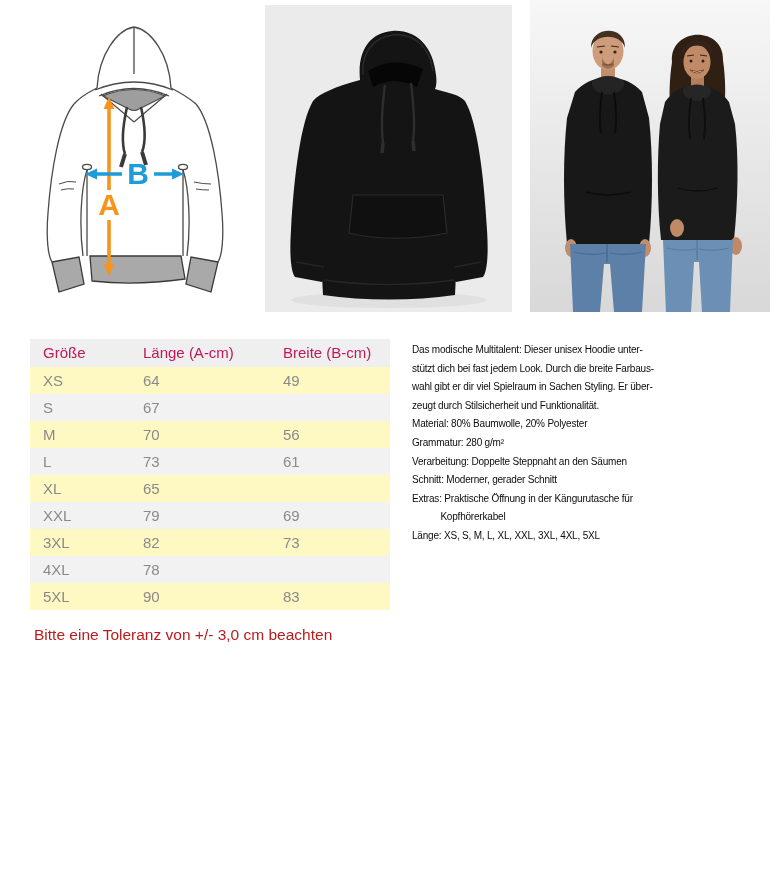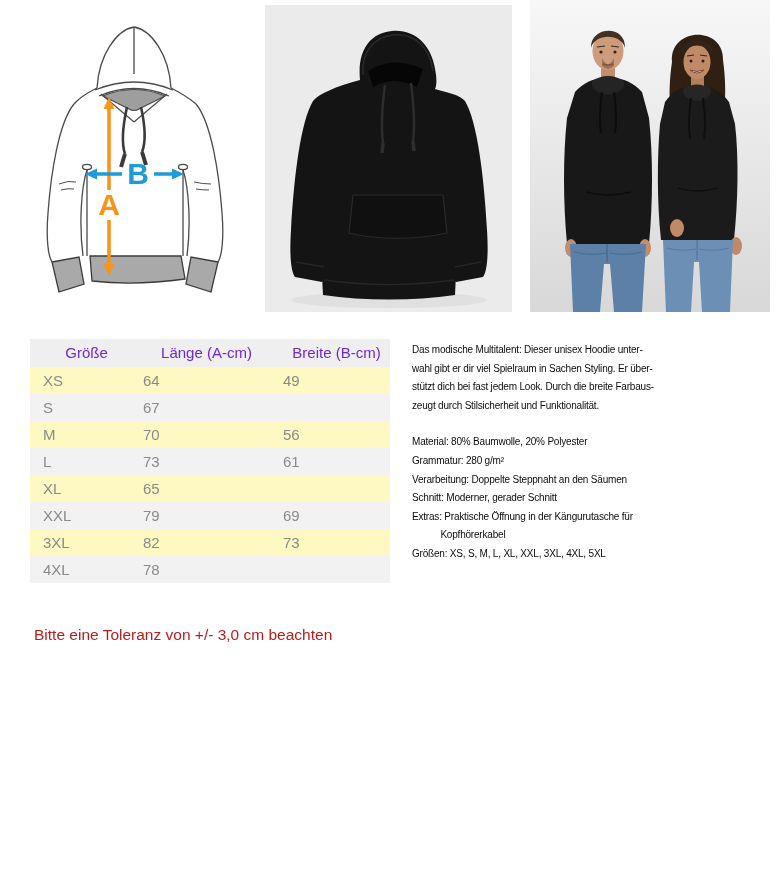--- a/index.html
+++ b/index.html
@@ -8,35 +8,35 @@
 
   
   .diagram-box{position:absolute;left:35px;top:10px;width:200px;height:288px;}
   .product-box{position:absolute;left:265px;top:5px;width:247px;height:307px;background:#ebebeb;}
   .models-box{position:absolute;left:530px;top:0;width:240px;height:312px;}
   .imgsvg{display:block;width:100%;height:100%;}
 
   
   .size-table{position:absolute;left:30px;top:339px;width:360px;font-size:15px;color:#8a8a8a;}
   .trow{display:flex;height:27px;line-height:27px;}
-  .trow.head{height:28px;line-height:28px;background:#efefef;color:#6d28d9;text-align:center;}
+  .trow.head{height:28px;line-height:28px;background:#efefef;color:#be185d;}
   .trow.odd{background:#fef9c3;}
   .trow.even{background:#f2f2f2;}
   .tc1{width:100px;padding-left:13px;box-sizing:border-box;}
   .tc2{width:140px;padding-left:13px;box-sizing:border-box;}
   .tc3{width:120px;padding-left:13px;box-sizing:border-box;}
 
   
   .tolerance{position:absolute;left:34px;top:626px;font-size:15.5px;color:#b91c1c;}
 
   
   .description{position:absolute;left:412px;top:341px;width:362px;color:#0c0c0c;
                font-size:10px;line-height:18.6px;letter-spacing:-0.2px;}
   .desc-line{white-space:pre-wrap;}
-  .desc-specs{margin-top:18px;}
+  .desc-specs{}
 </style>
 </head>
 <body>
 
 <div class="canvas">
 
   <div class="diagram-box">
     <svg class="imgsvg" viewBox="0 0 200 288">
 
       <g stroke="#4a4a4a" stroke-width="1.3" fill="none">
@@ -227,35 +227,40 @@
     </div>
     <div class="trow odd">
       <div class="tc1">3XL</div>
       <div class="tc2">82</div>
       <div class="tc3">73</div>
     </div>
     <div class="trow even">
       <div class="tc1">4XL</div>
       <div class="tc3">78</div>
     </div>
+    <div class="trow odd">
+      <div class="tc1">5XL</div>
+      <div class="tc2">90</div>
+      <div class="tc3">83</div>
+    </div>
   </div>
 
   <div class="tolerance">Bitte eine Toleranz von +/- 3,0 cm beachten</div>
 
   <div class="description">
     <div>
       <div class="desc-line">Das modische Multitalent: Dieser unisex Hoodie unter-</div>
+      <div class="desc-line">stützt dich bei fast jedem Look. Durch die breite Farbaus-</div>
       <div class="desc-line">wahl gibt er dir viel Spielraum in Sachen Styling. Er über-</div>
-      <div class="desc-line">stützt dich bei fast jedem Look. Durch die breite Farbaus-</div>
       <div class="desc-line">zeugt durch Stilsicherheit und Funktionalität.</div>
     </div>
     <div class="desc-specs">
       <div class="desc-line">Material: 80% Baumwolle, 20% Polyester</div>
       <div class="desc-line">Grammatur: 280 g/m²</div>
       <div class="desc-line">Verarbeitung: Doppelte Steppnaht an den Säumen</div>
       <div class="desc-line">Schnitt: Moderner, gerader Schnitt</div>
       <div class="desc-line">Extras: Praktische Öffnung in der Kängurutasche für</div>
       <div class="desc-line">           Kopfhörerkabel</div>
-      <div class="desc-line">Größen: XS, S, M, L, XL, XXL, 3XL, 4XL, 5XL</div>
+      <div class="desc-line">Länge: XS, S, M, L, XL, XXL, 3XL, 4XL, 5XL</div>
     </div>
   </div>
 
 </div>
 
 </body></html>

